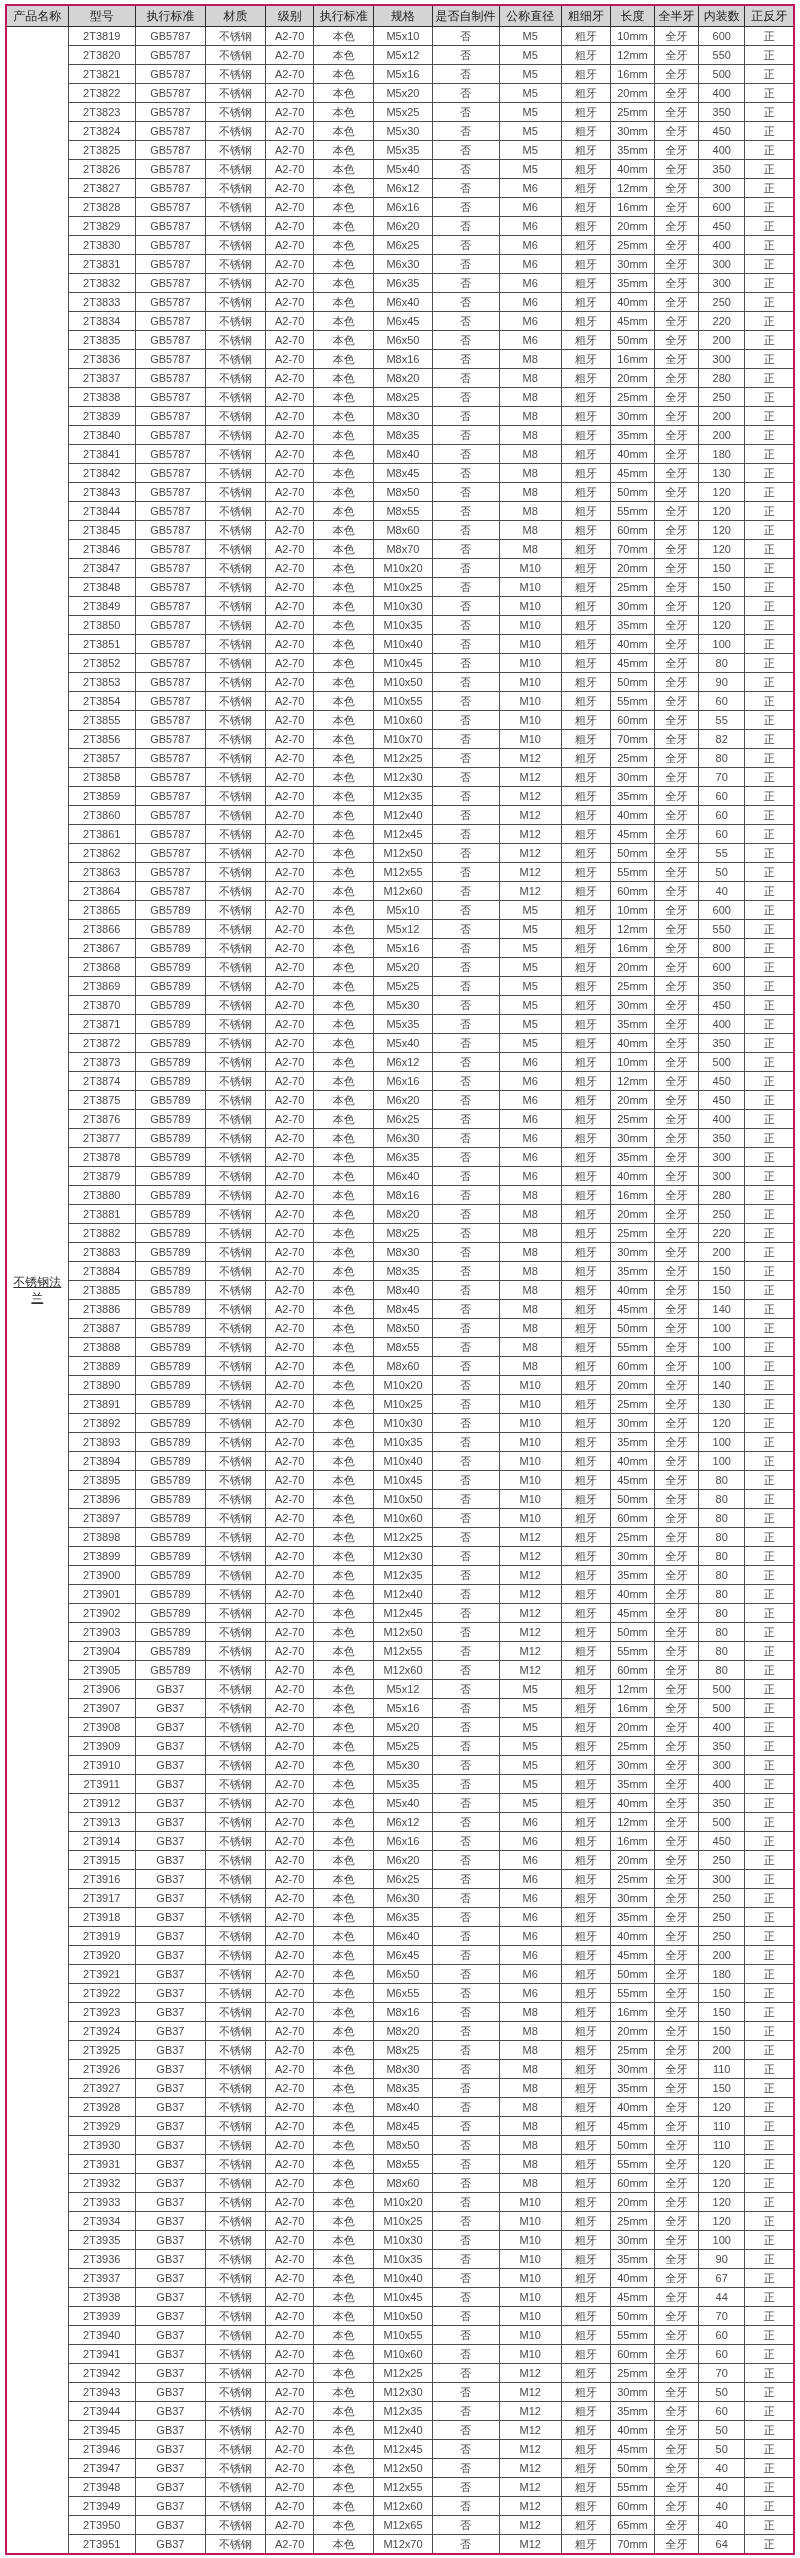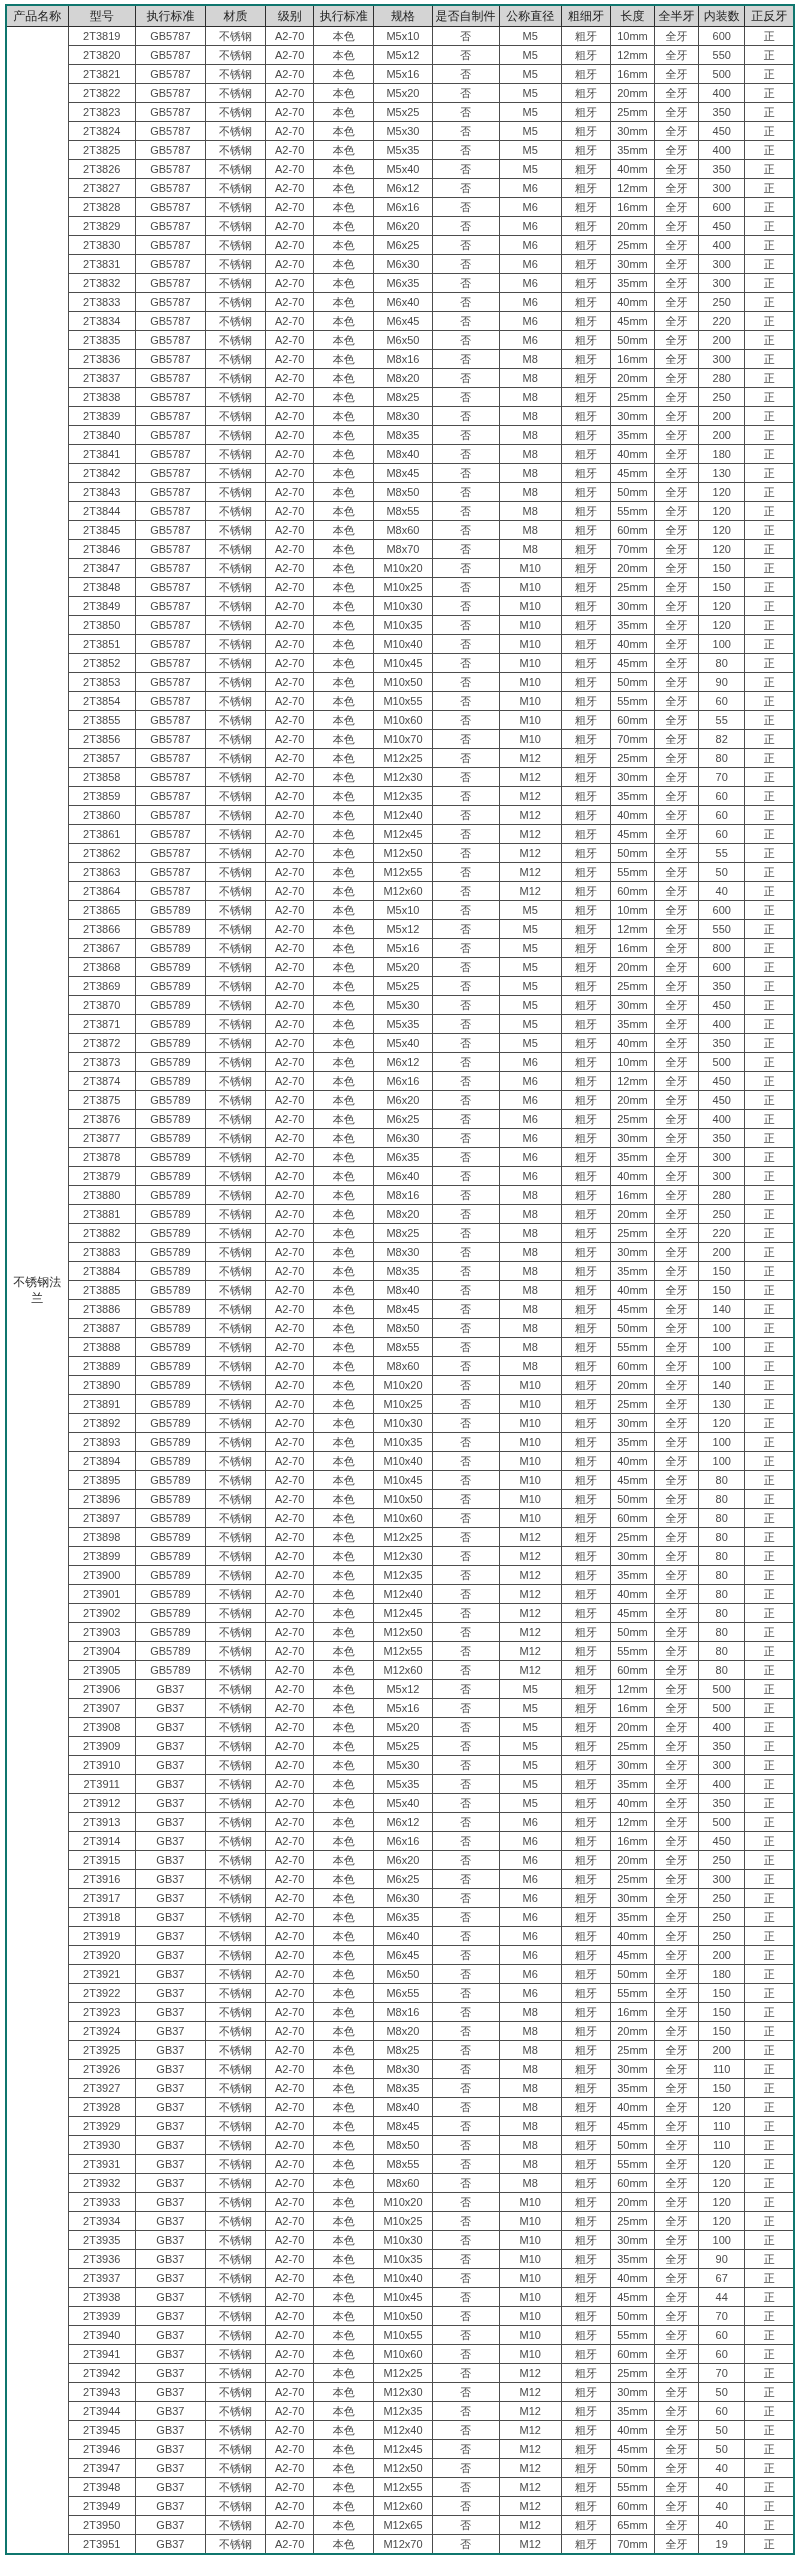--- a/index.html
+++ b/index.html
@@ -12,21 +12,21 @@
     width: 800px;
     height: 2558px;
     background: #ffffff;
     box-sizing: border-box;
     padding: 4px 4px 0 5px;
   }
   table.products {
     border-collapse: collapse;
     table-layout: fixed;
     width: 790px;
-    border: 2px solid #0f766e;
+    border: 2px solid #be185d;
   }
   table.products th {
     background: #d4d4d4;
     color: #1f1f1f;
     font-size: 12px;
     font-weight: normal;
     height: 20px;
     line-height: 20px;
     padding: 0;
     border: 1px solid #2e2e2e;
@@ -51,20 +51,21 @@
     vertical-align: middle;
     white-space: normal;
     font-size: 12px;
     color: #2e2e2e;
     line-height: 16px;
   }
   table.products td.product-cell span {
     display: inline-block;
     width: 50px;
     word-break: break-all;
+    text-decoration: underline;
   }
 </style>
 </head>
 <body>
 
 <div class="page">
   <table class="products">
     <colgroup>
       <col style="width:62px">
       <col style="width:67px">
@@ -2086,18 +2087,18 @@
           <td>GB37</td>
           <td>不锈钢</td>
           <td>A2-70</td>
           <td>本色</td>
           <td>M12x70</td>
           <td>否</td>
           <td>M12</td>
           <td>粗牙</td>
           <td>70mm</td>
           <td>全牙</td>
-          <td>19</td>
+          <td>64</td>
           <td>正</td>
         </tr>
       </tbody>
   </table>
 </div>
 
 </body></html>

